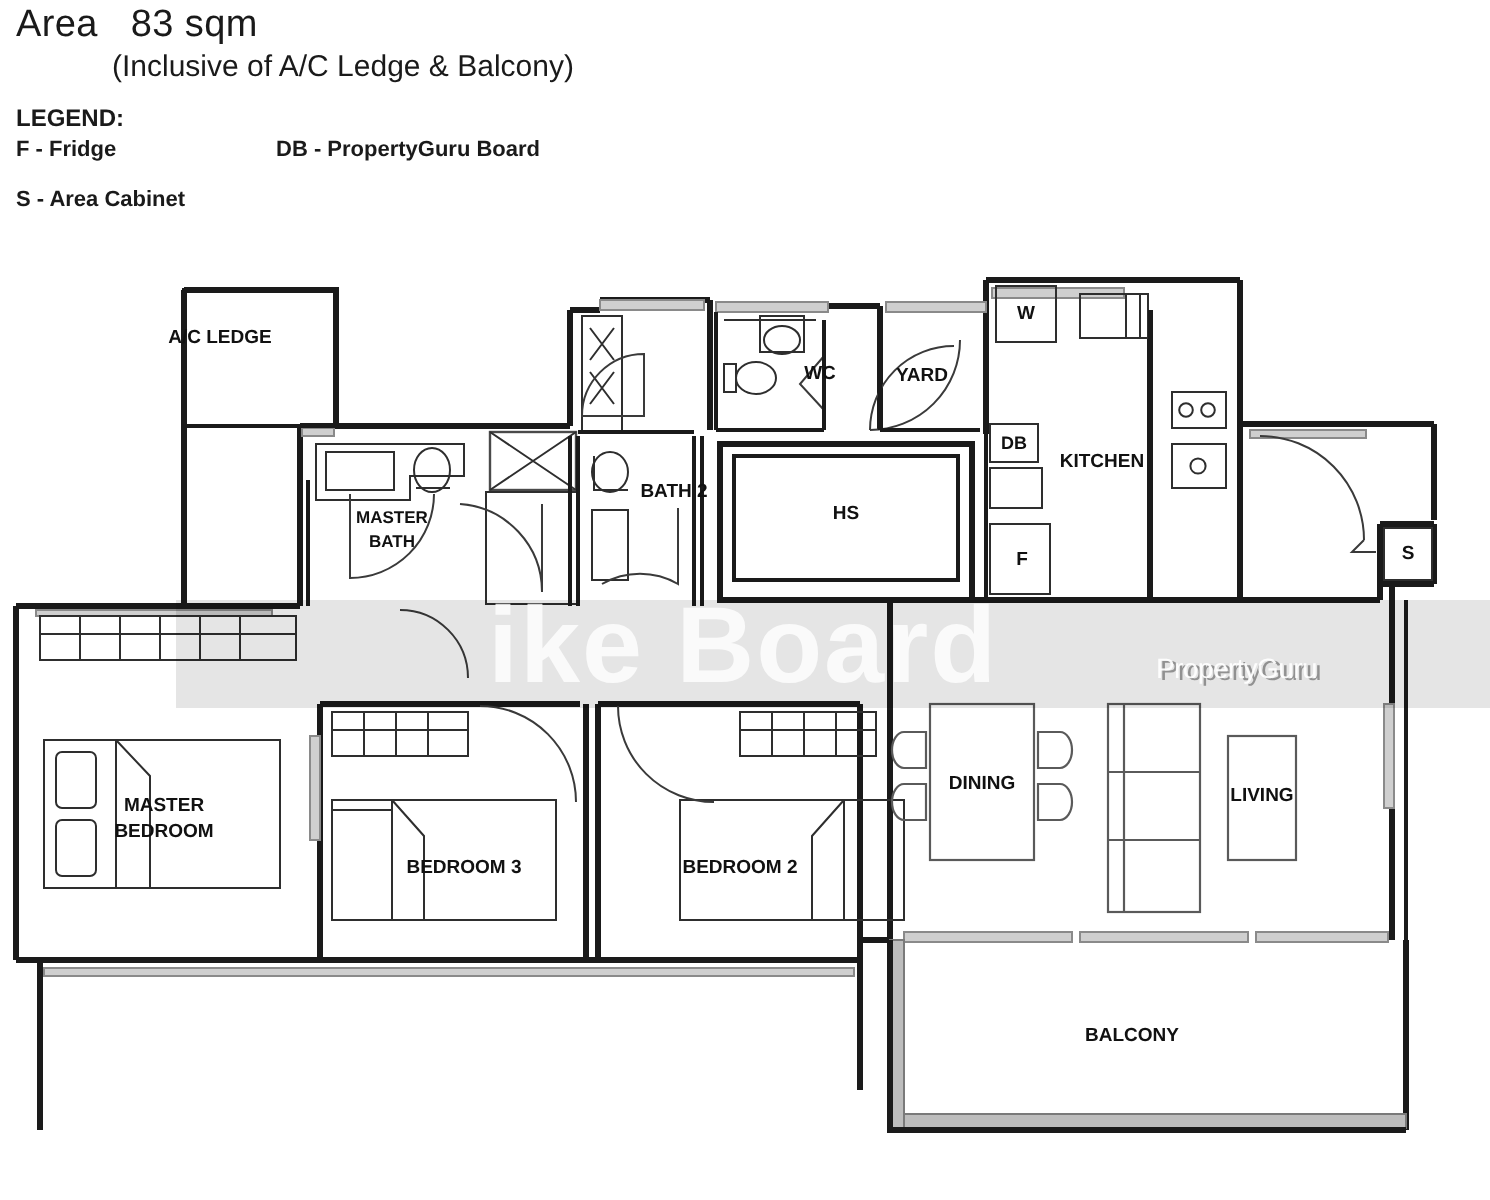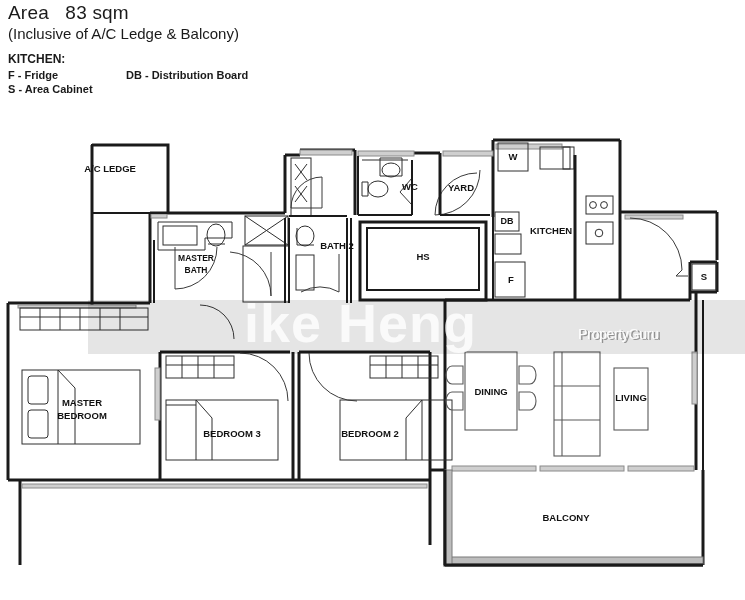--- a/index.html
+++ b/index.html
@@ -26,35 +26,37 @@
   #area-line {
     font-size: 19px;
     letter-spacing: 0.2px;
     white-space: pre;
     line-height: 22px;
   }
   #area-sub {
     font-size: 15px;
     line-height: 18px;
     margin-top: 1px;
+    margin-left: 48px;
   }
   #legend-title {
     font-size: 12px;
     font-weight: bold;
     margin-top: 9px;
     line-height: 14px;
   }
   .legend-grid {
     margin-top: 3px;
     display: grid;
     grid-template-columns: 118px auto;
     grid-row-gap: 1px;
     font-size: 11px;
     font-weight: bold;
     line-height: 13px;
+    gap: 12px;
   }
 
   
   #plan-wrap {
     position: absolute;
     left: 0;
     top: 0;
     width: 745px;
     height: 600px;
   }
@@ -101,24 +103,24 @@
     color: rgba(130,130,130,0.85);
   }
   #wm-brand .b1 { position: relative; }
 </style>
 </head>
 <body>
 
 <div id="header">
   <div id="area-line">Area   83 sqm</div>
   <div id="area-sub">(Inclusive of A/C Ledge &amp; Balcony)</div>
-  <div id="legend-title">KITCHEN:</div>
+  <div id="legend-title">LEGEND:</div>
   <div class="legend-grid">
     <div>F - Fridge</div>
-    <div>DB - Distribution Board</div>
+    <div>DB - PropertyGuru Board</div>
     <div>S - Area Cabinet</div>
   </div>
 </div>
 
 <div id="plan-wrap">
 <svg id="plan-svg" width="745" height="600" viewBox="0 0 745 600" xmlns="http://www.w3.org/2000/svg">
   <defs>
     <style>
       .w  { fill:none; stroke:#1a1a1a; stroke-width:3; stroke-linejoin:miter; }
       .w2 { fill:none; stroke:#1a1a1a; stroke-width:2; }
@@ -396,17 +398,17 @@
     <text class="lbl" id="lbl-14" x="232" y="434" font-size="9.5">BEDROOM 3</text>
     <text class="lbl" id="lbl-15" x="370" y="434" font-size="9.5">BEDROOM 2</text>
     <text class="lbl" id="lbl-16" x="491" y="392" font-size="9.5">DINING</text>
     <text class="lbl" id="lbl-17" x="631" y="398" font-size="9.5">LIVING</text>
     <text class="lbl" id="lbl-18" x="566" y="518" font-size="9.5">BALCONY</text>
   </g>
 </svg>
 </div>
 
 <div id="wm-band"></div>
-<div id="wm-name">ike Heng</div>
+<div id="wm-name">ike Board</div>
 <div id="wm-brand">
   <span class="b2">PropertyGuru</span>
   <span class="b1">PropertyGuru</span>
 </div>
 
 </body></html>

